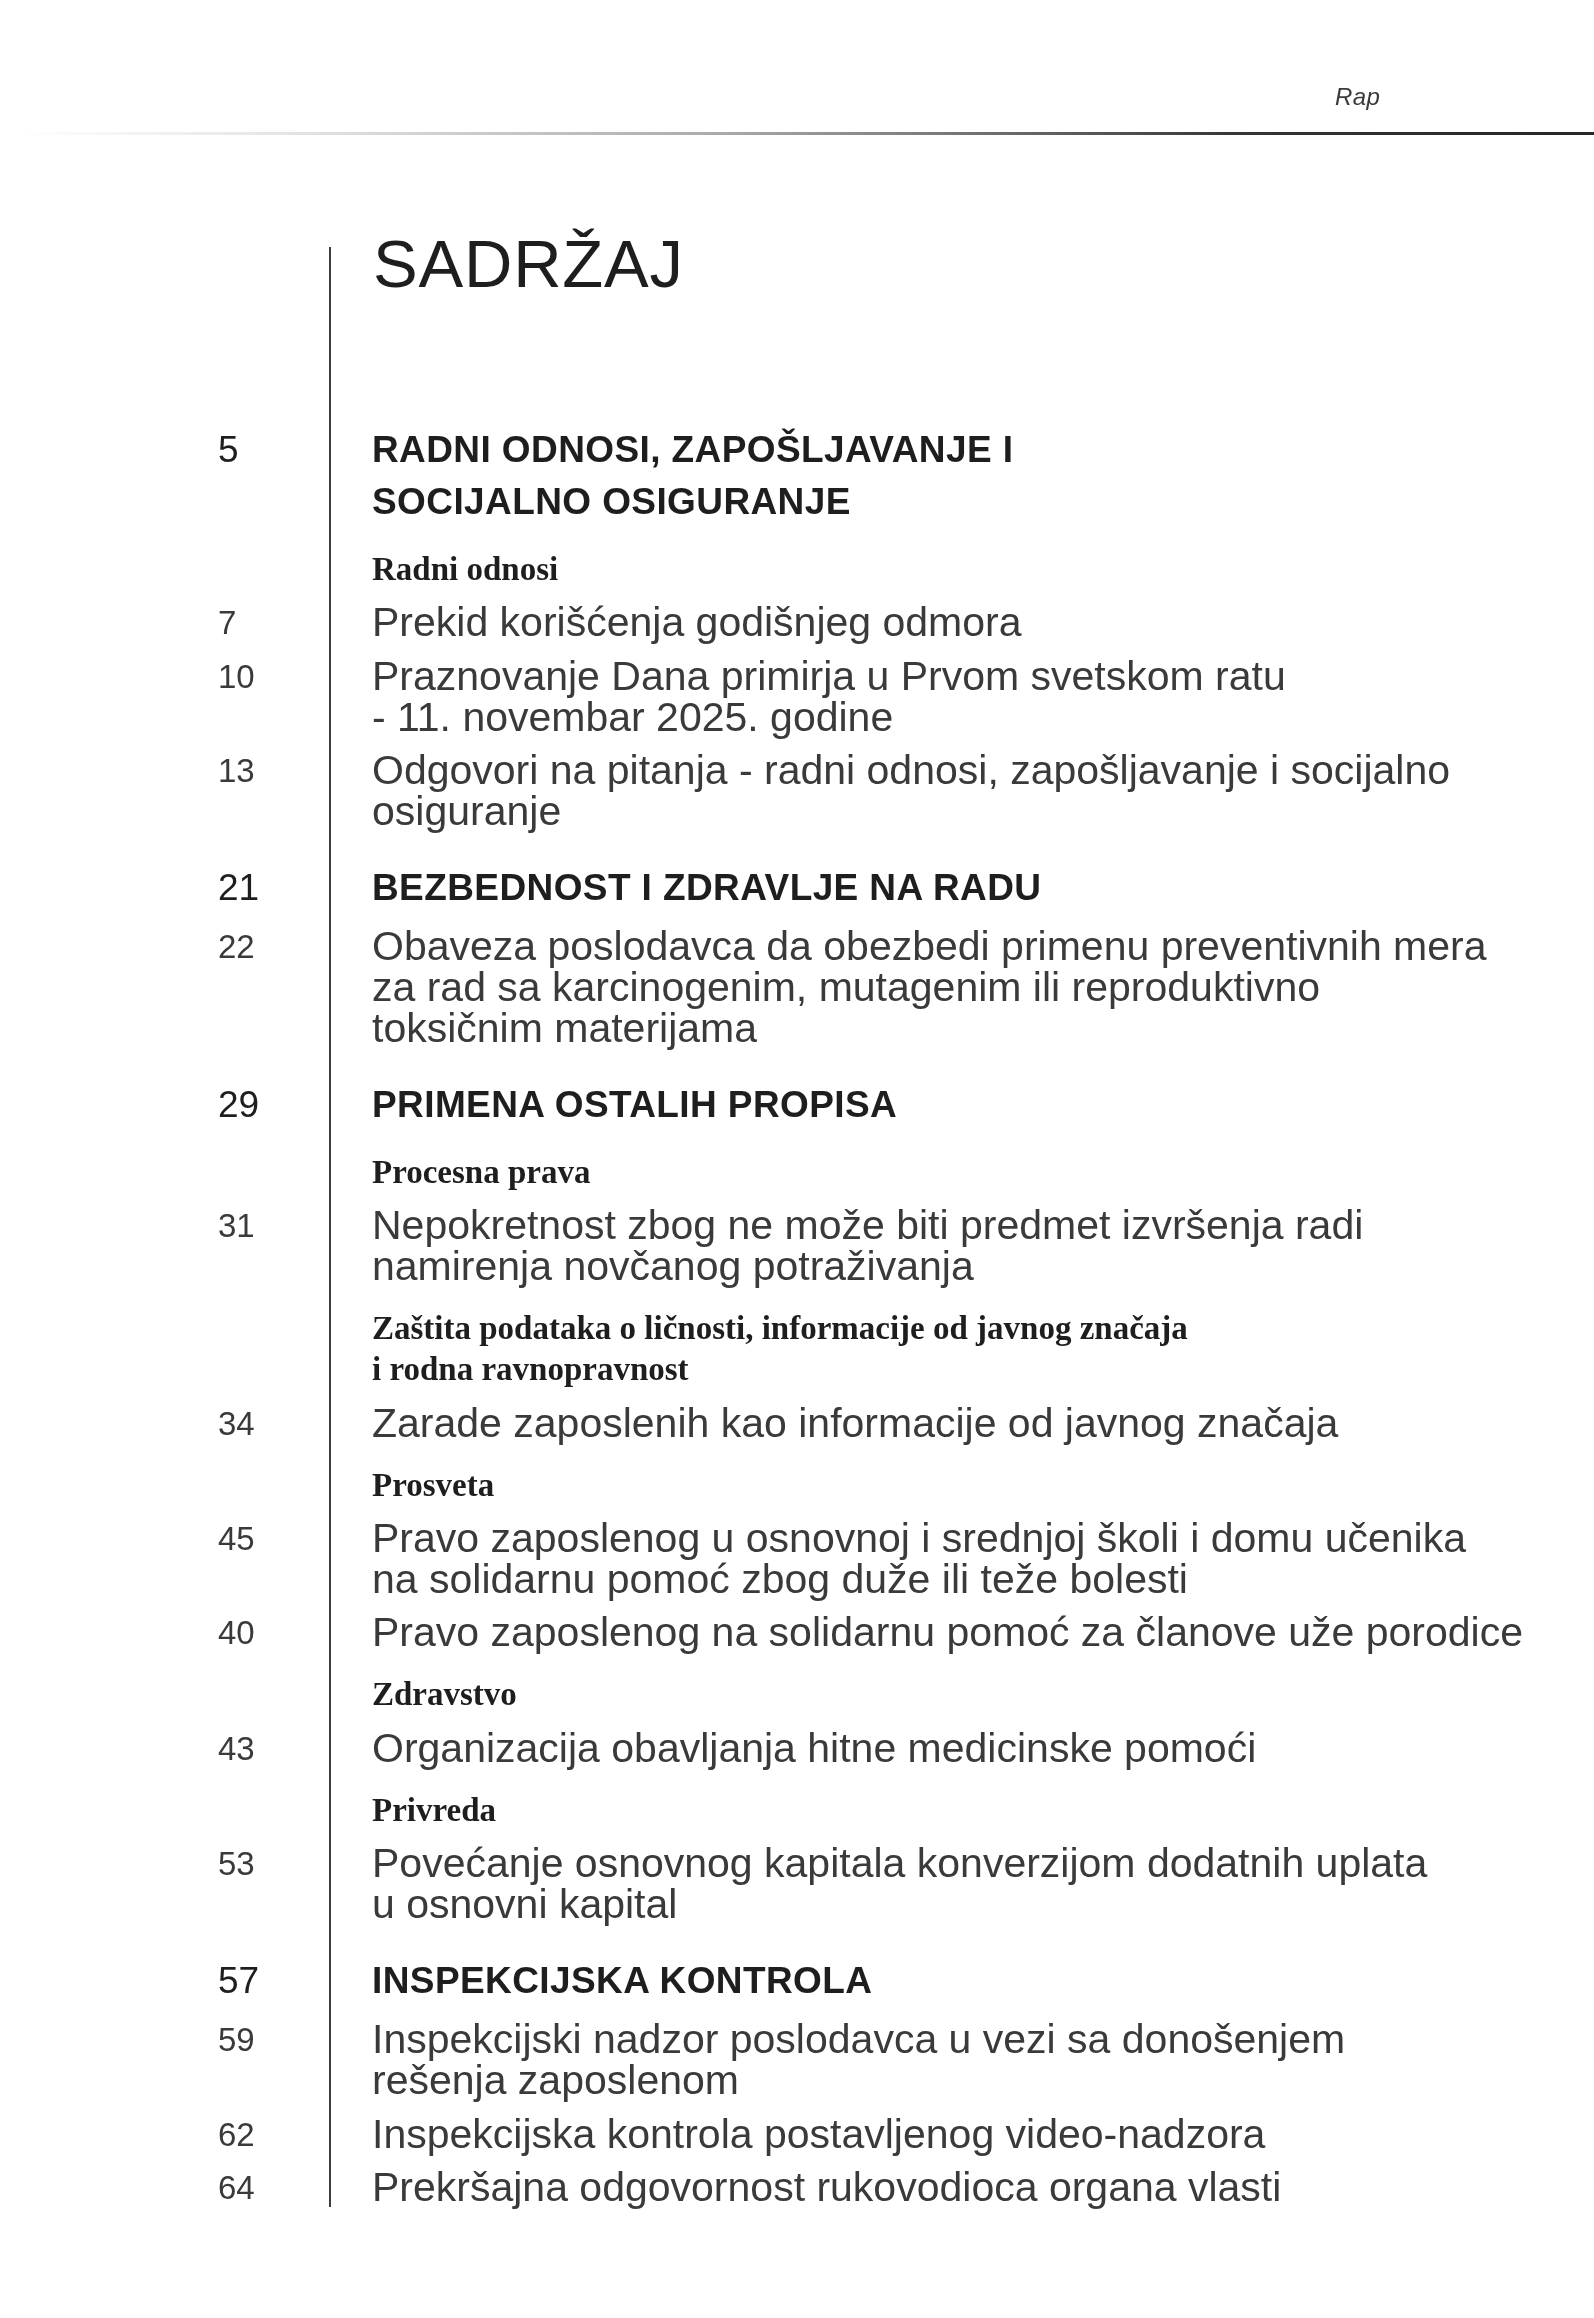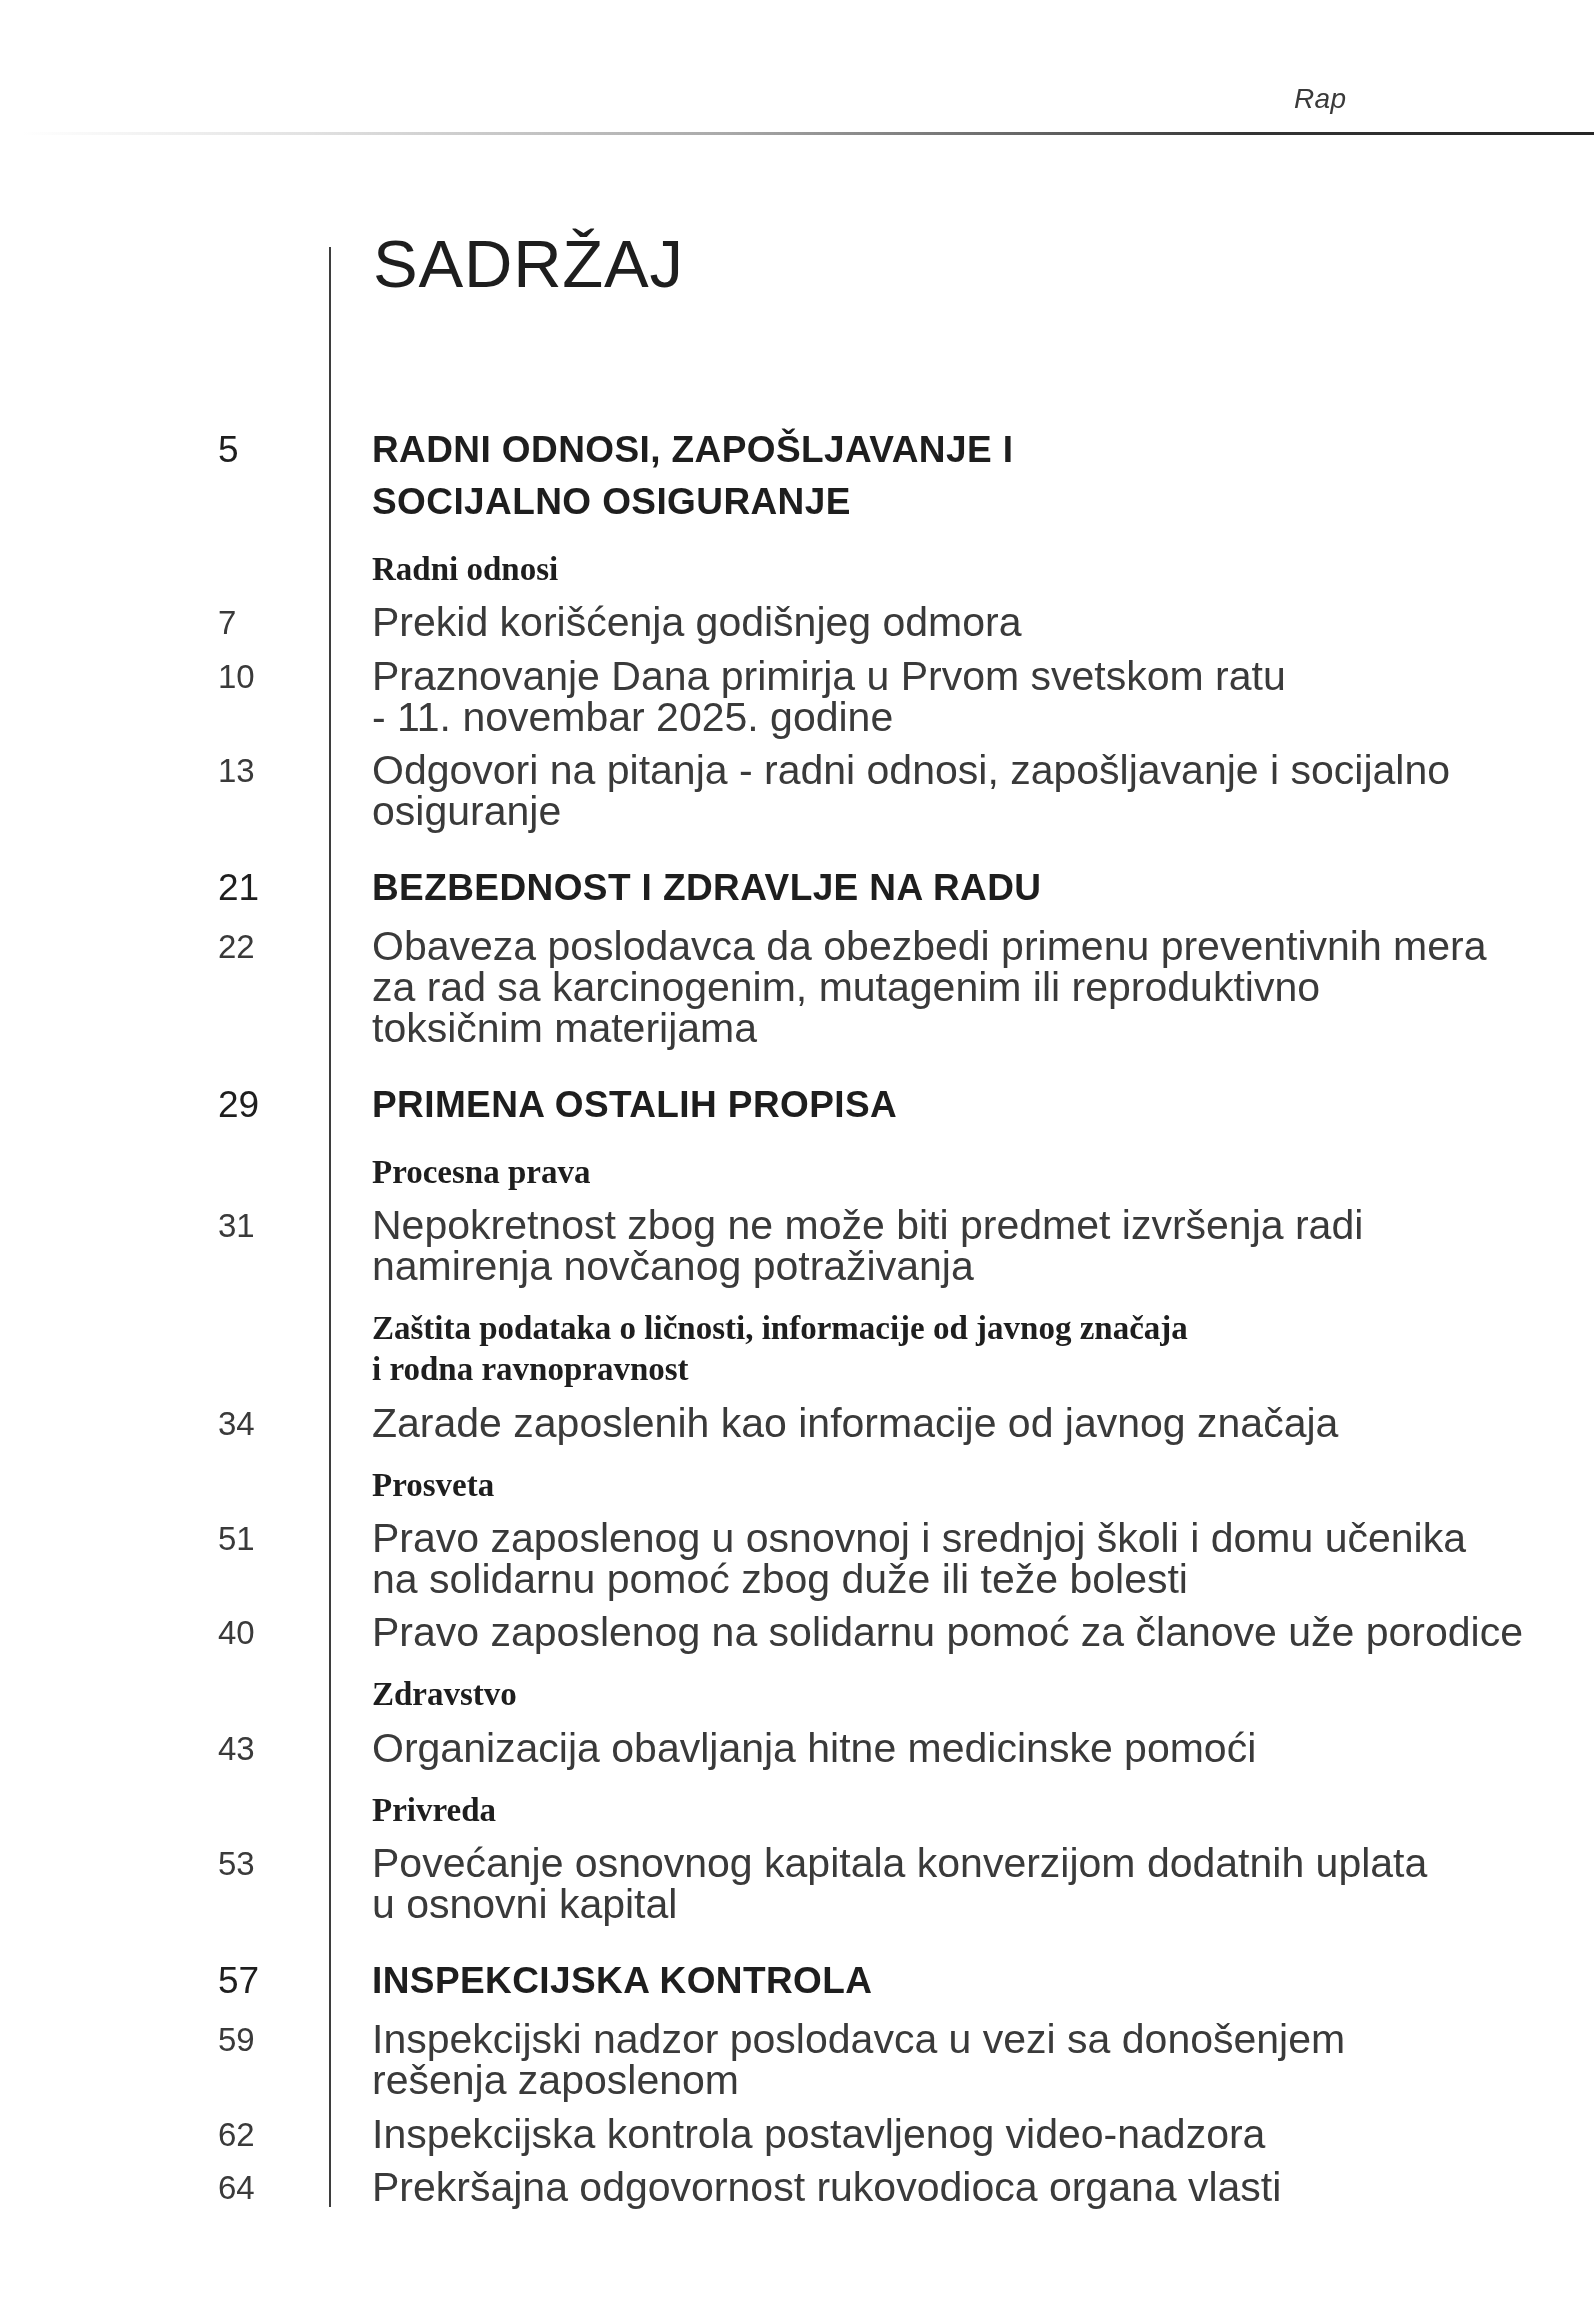--- a/index.html
+++ b/index.html
@@ -9,22 +9,22 @@
     height: 2319px;
     background: #ffffff;
     font-family: "Liberation Sans", "DejaVu Sans", sans-serif;
     overflow: hidden;
   }
 
   
   .running-head {
     position: absolute;
     top: 83px;
-    left: 1294px;
-    font-size: 28px;
+    left: 1335px;
+    font-size: 24px;
     font-style: italic;
     color: #3a3a3a;
     letter-spacing: 0.4px;
   }
   .header-rule {
     position: absolute;
     top: 132px;
     left: 19.6px;
     right: 0;
     height: 2.5px;
@@ -186,21 +186,21 @@
     </div>
 
     <div class="row row-sub">
       <div class="num"></div>
       <div class="txt">
         <span class="ln">Prosveta</span>
       </div>
     </div>
 
     <div class="row row-item">
-      <div class="num">51</div>
+      <div class="num">45</div>
       <div class="txt">
         <span class="ln">Pravo zaposlenog u osnovnoj i srednjoj školi i domu učenika</span>
         <span class="ln">na solidarnu pomoć zbog duže ili teže bolesti</span>
       </div>
     </div>
 
     <div class="row row-item">
       <div class="num">40</div>
       <div class="txt">
         <span class="ln">Pravo zaposlenog na solidarnu pomoć za članove uže porodice</span>

